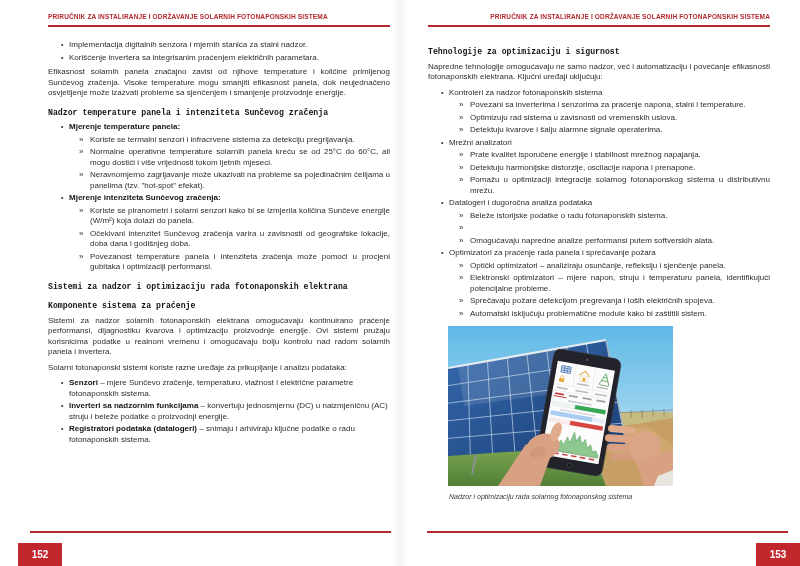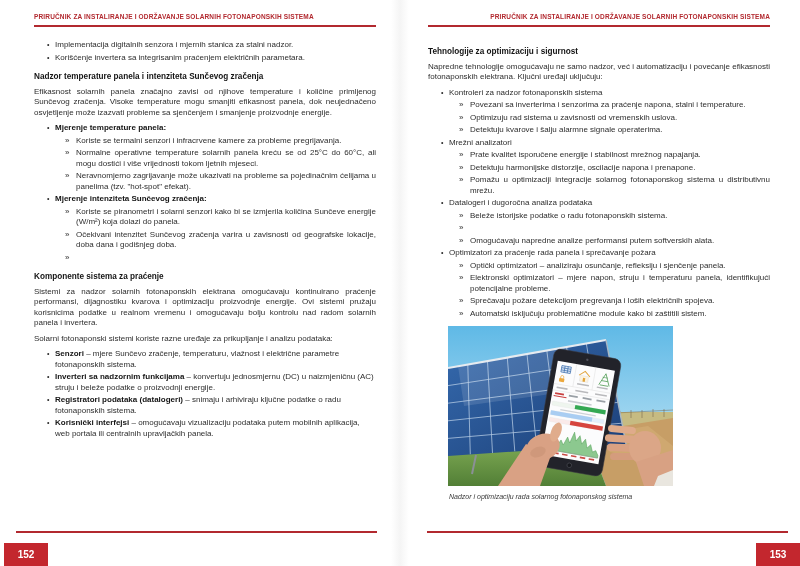--- a/index.html
+++ b/index.html
@@ -4,21 +4,21 @@
 <style>
   html,body{margin:0;padding:0;}
   body{
     width:800px;height:566px;position:relative;background:#ffffff;
     font-family:"Liberation Sans", sans-serif;color:#2d2d2d;overflow:hidden;
   }
   .spread{position:absolute;inset:0;background:#fff;}
   .spine{position:absolute;left:391px;top:0;width:18px;height:566px;pointer-events:none;
     background:linear-gradient(90deg,rgba(110,110,110,0),rgba(110,110,110,0.07) 50%,rgba(110,110,110,0));}
   .page{position:absolute;top:0;width:400px;height:566px;overflow:hidden;}
-  .page.left{left:4px;}
+  .page.left{left:18px;}
   .page.right{left:400px;}
 
   .page-header-title{position:absolute;top:13px;font-size:6.5px;font-weight:bold;
     color:#b2292f;letter-spacing:0.15px;white-space:nowrap;}
   .left .page-header-title{left:30px;}
   .right .page-header-title{right:30px;}
   .header-rule{position:absolute;top:25px;height:1.5px;background:#b2292f;}
   .left .header-rule{left:30px;width:342px;}
   .right .header-rule{left:28px;width:342px;}
 
@@ -28,21 +28,21 @@
 
   .page-number{position:absolute;top:543px;width:44px;height:23px;background:#c3272e;
     color:#fff;font-weight:bold;font-size:10px;display:flex;align-items:center;justify-content:center;}
   .left .page-number{left:0;}
   .right .page-number{right:0;}
 
   .content{position:absolute;top:38px;left:30px;width:342px;}
   .right .content{left:28px;}
 
   .blk{font-size:8px;line-height:10.5px;}
-  .blk-heading{font-weight:bold;color:#141414;font-size:8.2px;margin:9px 0 4px;}
+  .blk-heading{font-weight:bold;color:#141414;font-size:8.2px;margin:9px 0 4px;font-family:Liberation Mono, monospace;}
   .blk-para{text-align:justify;margin:4px 0 5px;}
   .blk-bullet{display:flex;margin:2px 0 1px;padding-left:13px;}
   .blk-bullet .marker{flex:none;width:8px;font-size:7px;}
   .blk-bullet b{color:#141414;margin-top:34px;}
   .blk-sub{display:flex;margin:2px 0;padding-left:31px;}
   .blk-sub .marker{flex:none;width:11px;color:#2d2d2d;}
   .blk-sub .txt{flex:1;text-align:justify;}
 
   .figure{margin:7px 0 0 20px;width:225px;}
   .figure svg{display:block;}
@@ -58,29 +58,29 @@
     <div class="header-rule"></div>
     <div class="content">
         <div class="blk blk-bullet">
           <span class="marker">•</span>
           <span class="txt">Implementacija digitalnih senzora i mjernih stanica za stalni nadzor.</span>
         </div>
         <div class="blk blk-bullet">
           <span class="marker">•</span>
           <span class="txt">Korišćenje invertera sa integrisanim praćenjem električnih parametara.</span>
         </div>
+        <div class="blk blk-para">Efikasnost solarnih panela značajno zavisi od njihove temperature i količine primljenog Sunčevog zračenja. Visoke temperature mogu smanjiti efikasnost panela, dok neujednačeno osvjetljenje može izazvati probleme sa sjenčenjem i smanjenje proizvodnje energije.</div>
         <div class="blk blk-heading">Nadzor temperature panela i intenziteta Sunčevog zračenja</div>
-        <div class="blk blk-para">Efikasnost solarnih panela značajno zavisi od njihove temperature i količine primljenog Sunčevog zračenja. Visoke temperature mogu smanjiti efikasnost panela, dok neujednačeno osvjetljenje može izazvati probleme sa sjenčenjem i smanjenje proizvodnje energije.</div>
         <div class="blk blk-bullet">
           <span class="marker">•</span>
           <span class="txt"><b>Mjerenje temperature panela:</b></span>
         </div>
         <div class="blk blk-sub">
           <span class="marker">»</span>
-          <span class="txt">Koriste se termalni senzori i infracrvene kamere za probleme pregrijavanja.</span>
+          <span class="txt">Koriste se termalni senzori i infracrvene sistema za detekciju pregrijavanja.</span>
         </div>
         <div class="blk blk-sub">
           <span class="marker">»</span>
           <span class="txt">Normalne operativne temperature solarnih panela kreću se od 25°C do 60°C, ali mogu dostići i više vrijednosti tokom ljetnih mjeseci.</span>
         </div>
         <div class="blk blk-sub">
           <span class="marker">»</span>
           <span class="txt">Neravnomjerno zagrijavanje može ukazivati na probleme sa pojedinačnim ćelijama u panelima (tzv. "hot-spot" efekat).</span>
         </div>
         <div class="blk blk-bullet">
@@ -90,39 +90,37 @@
         <div class="blk blk-sub">
           <span class="marker">»</span>
           <span class="txt">Koriste se piranometri i solarni senzori kako bi se izmjerila količina Sunčeve energije (W/m²) koja dolazi do panela.</span>
         </div>
         <div class="blk blk-sub">
           <span class="marker">»</span>
           <span class="txt">Očekivani intenzitet Sunčevog zračenja varira u zavisnosti od geografske lokacije, doba dana i godišnjeg doba.</span>
         </div>
         <div class="blk blk-sub">
           <span class="marker">»</span>
-        </div>
+          <span class="txt">Povezanost temperature panela i intenziteta zračenja može pomoći u procjeni gubitaka i optimizaciji performansi.</span>
+        </div>
+        <div class="blk blk-heading">Sistemi za nadzor i optimizaciju rada fotonaponskih elektrana</div>
         <div class="blk blk-heading">Komponente sistema za praćenje</div>
         <div class="blk blk-para">Sistemi za nadzor solarnih fotonaponskih elektrana omogućavaju kontinuirano praćenje performansi, dijagnostiku kvarova i optimizaciju proizvodnje energije. Ovi sistemi pružaju korisnicima podatke u realnom vremenu i omogućavaju bolju kontrolu nad radom solarnih panela i invertera.</div>
         <div class="blk blk-para">Solarni fotonaponski sistemi koriste razne uređaje za prikupljanje i analizu podataka:</div>
         <div class="blk blk-bullet">
           <span class="marker">•</span>
           <span class="txt"><b>Senzori</b> – mjere Sunčevo zračenje, temperaturu, vlažnost i električne parametre fotonaponskih sistema.</span>
         </div>
         <div class="blk blk-bullet">
           <span class="marker">•</span>
           <span class="txt"><b>Inverteri sa nadzornim funkcijama</b> – konvertuju jednosmjernu (DC) u naizmjeničnu (AC) struju i beleže podatke o proizvodnji energije.</span>
         </div>
         <div class="blk blk-bullet">
           <span class="marker">•</span>
           <span class="txt"><b>Registratori podataka (datalogeri)</b> – snimaju i arhiviraju ključne podatke o radu fotonaponskih sistema.</span>
-        </div>
-        <div class="blk blk-bullet">
-          <span class="marker">•</span>
-          <span class="txt"><b>Korisnički interfejsi</b> – omogućavaju vizualizaciju podataka putem mobilnih aplikacija, web portala ili centralnih upravljačkih panela.</span>
         </div>
       </div>
     <div class="footer-rule"></div>
     <div class="page-number">152</div>
   </div>
 
   <div class="page right">
     <div class="page-header-title">PRIRUČNIK ZA INSTALIRANJE I ODRŽAVANJE SOLARNIH FOTONAPONSKIH SISTEMA</div>
     <div class="header-rule"></div>
     <div class="content">

